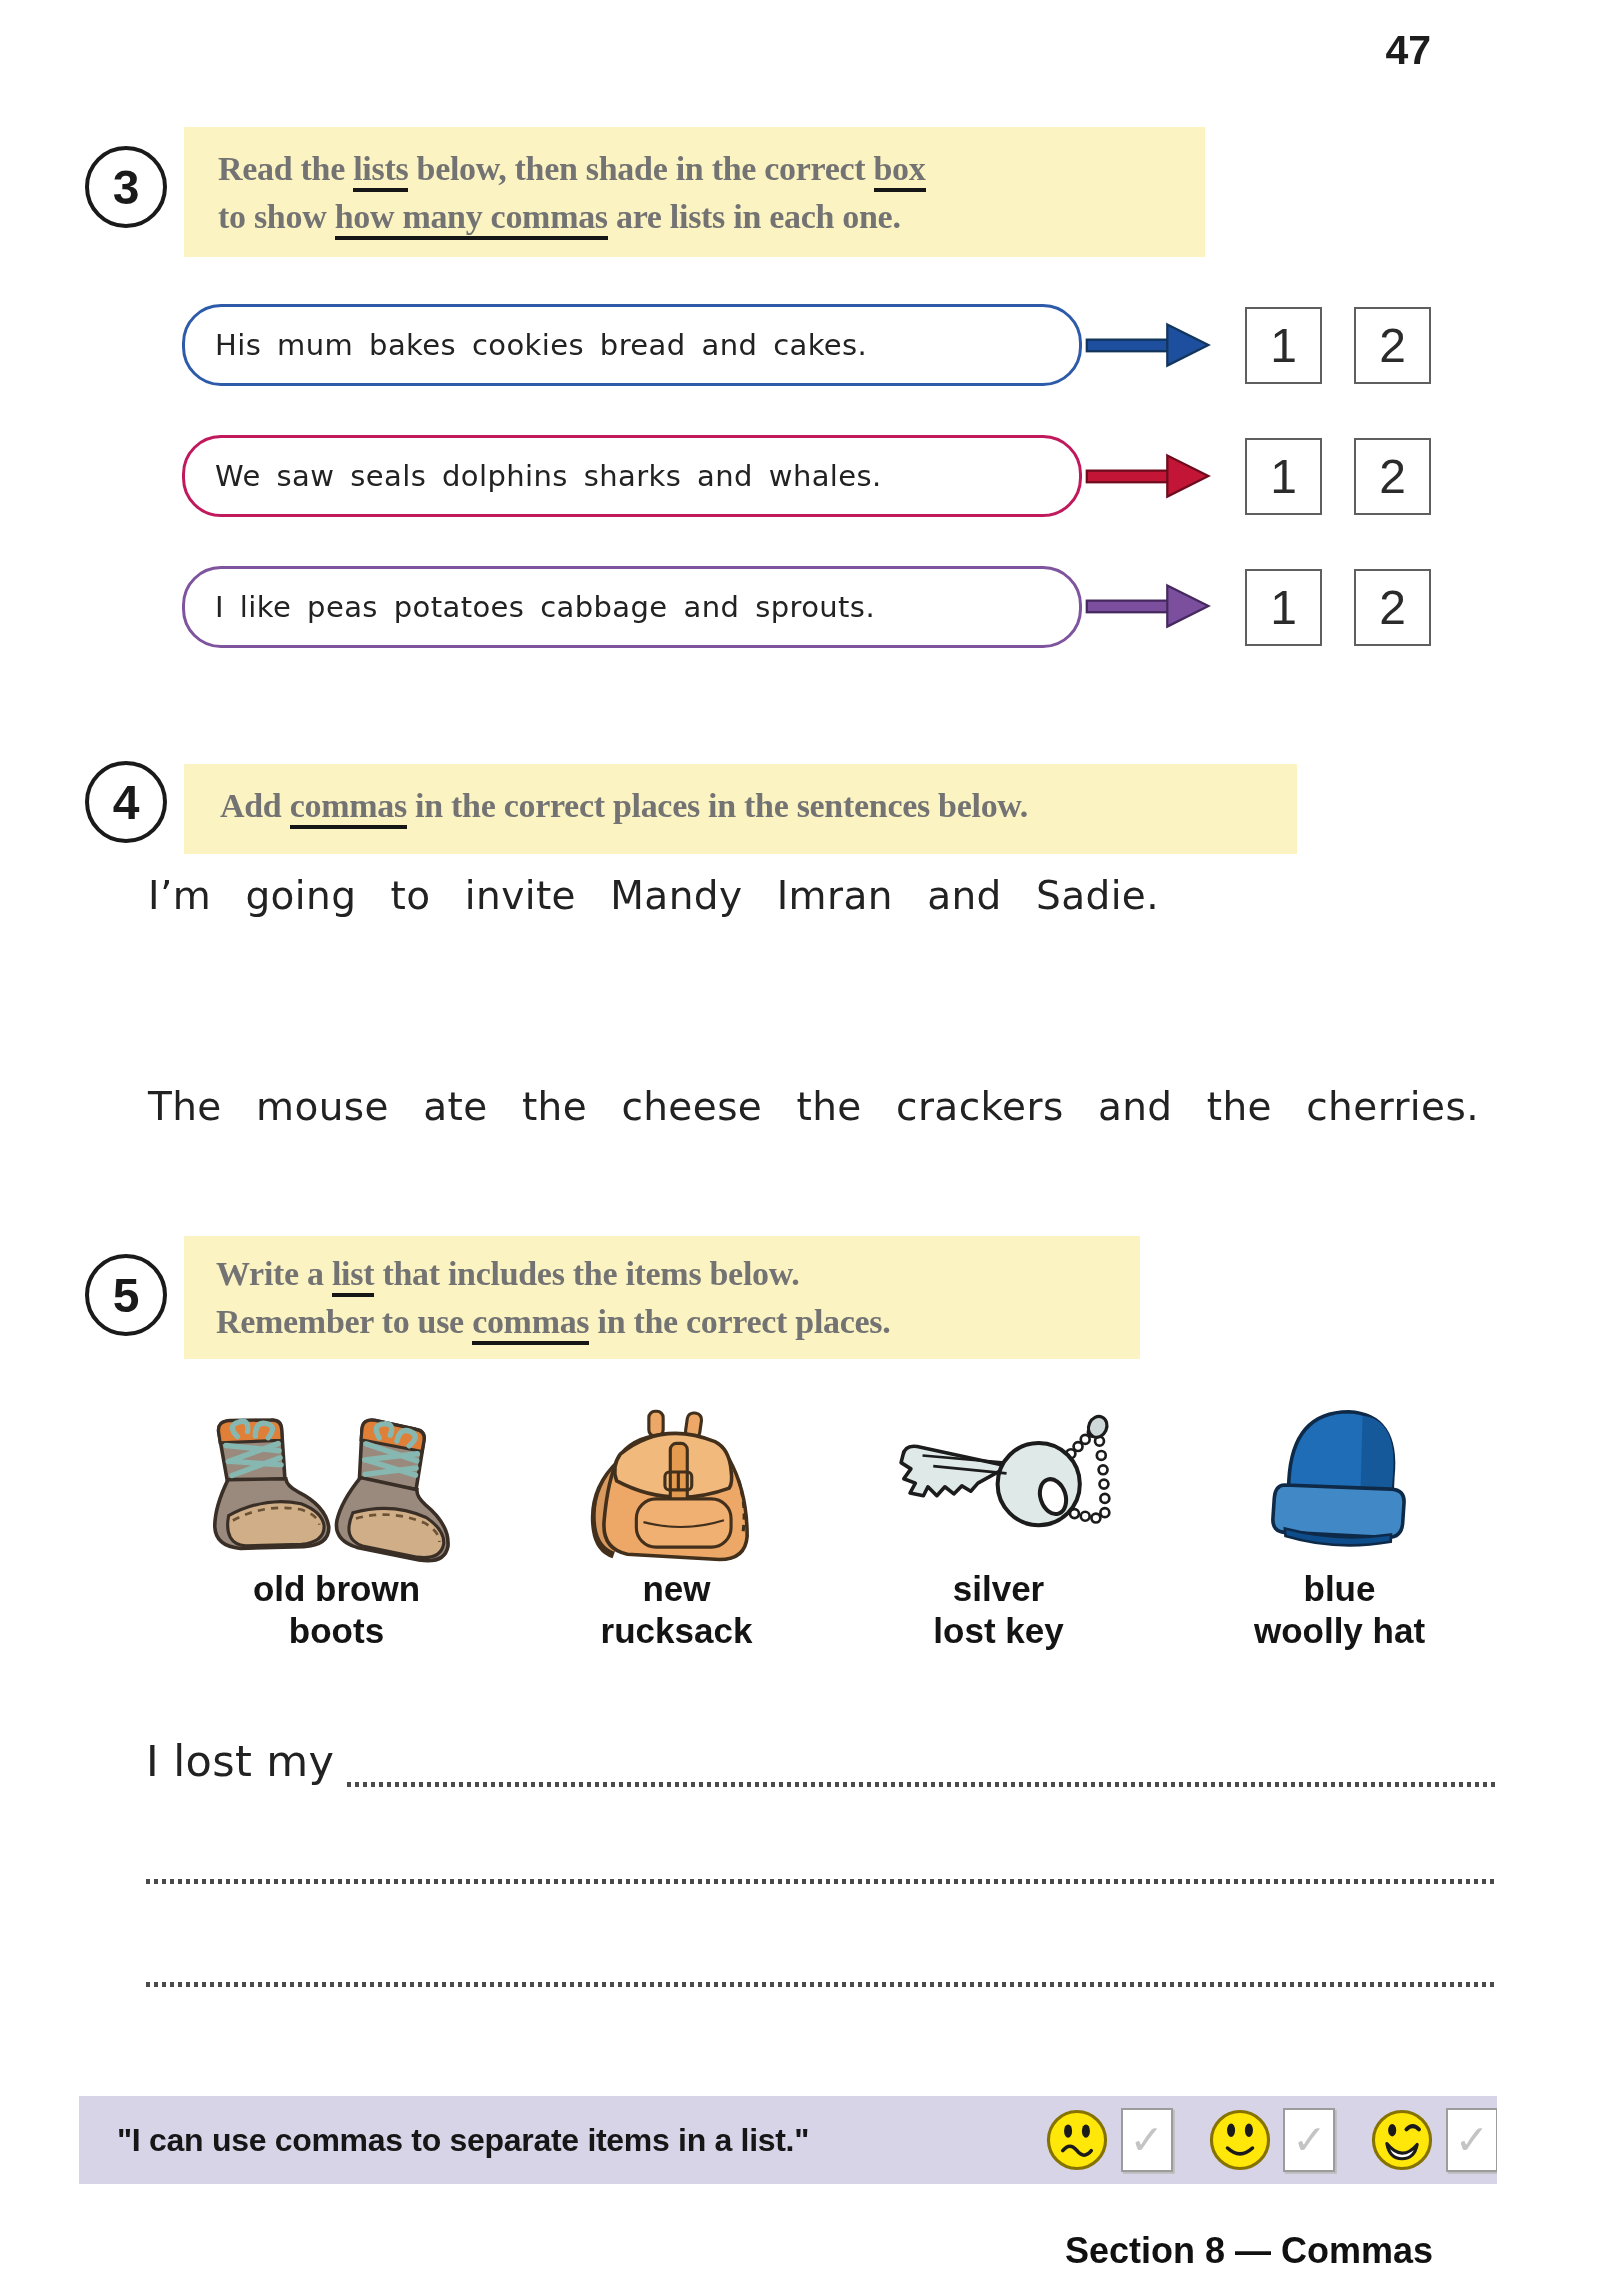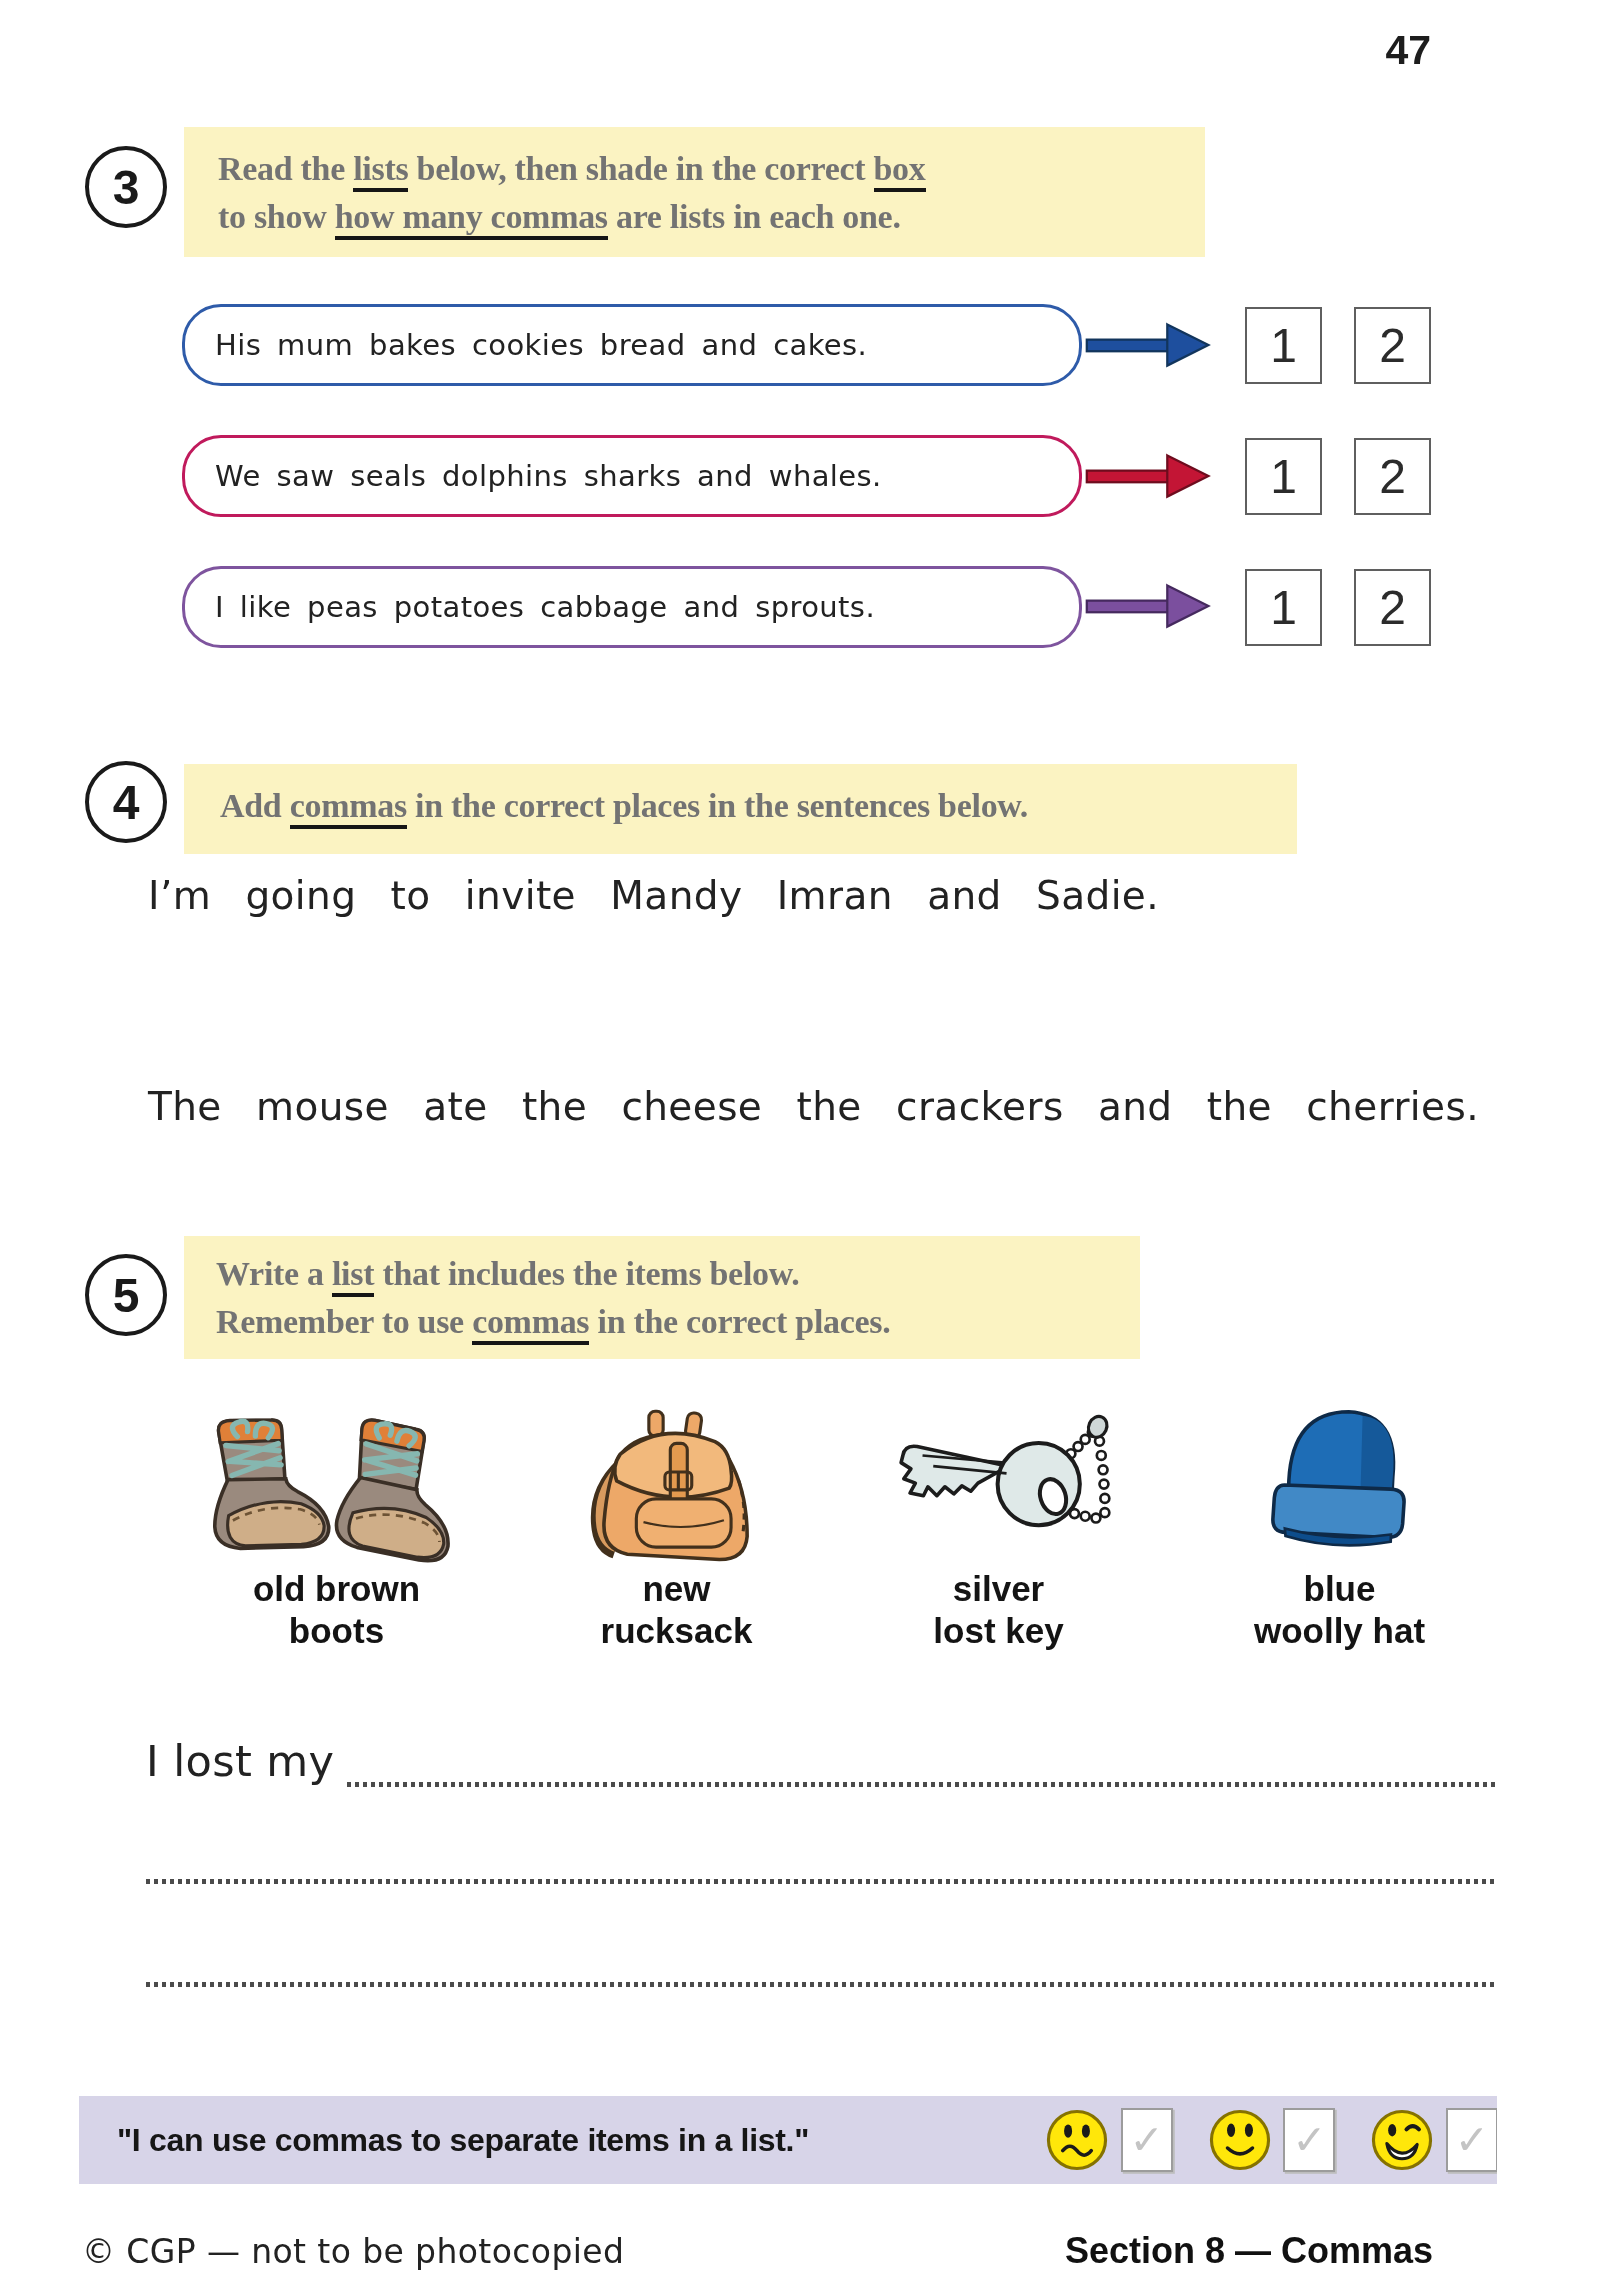--- a/index.html
+++ b/index.html
@@ -271,17 +271,16 @@
         <ellipse cx="26" cy="26" rx="4.5" ry="7" fill="#1a1a1a"></ellipse>
         <path d="M42,25 q7,-7 14,0" fill="none" stroke="#1a1a1a" stroke-width="4.5" stroke-linecap="round"></path>
         <path d="M20,41 q17,21 34,1 q-3,16 -17,16 q-14,0 -17,-17 z" fill="#ffffff" stroke="#1a1a1a" stroke-width="3.5" stroke-linejoin="round"></path>
       </svg>
       <div class="checkbox">
           <span>✓</span>
         </div>
     </div>
   </div>
 
-  <div class="footer-left hand">© CGP — not to be photocopied</div>
   <div class="footer-right">Section 8 — Commas</div>
 
 </div>
 
 
 </body></html>

